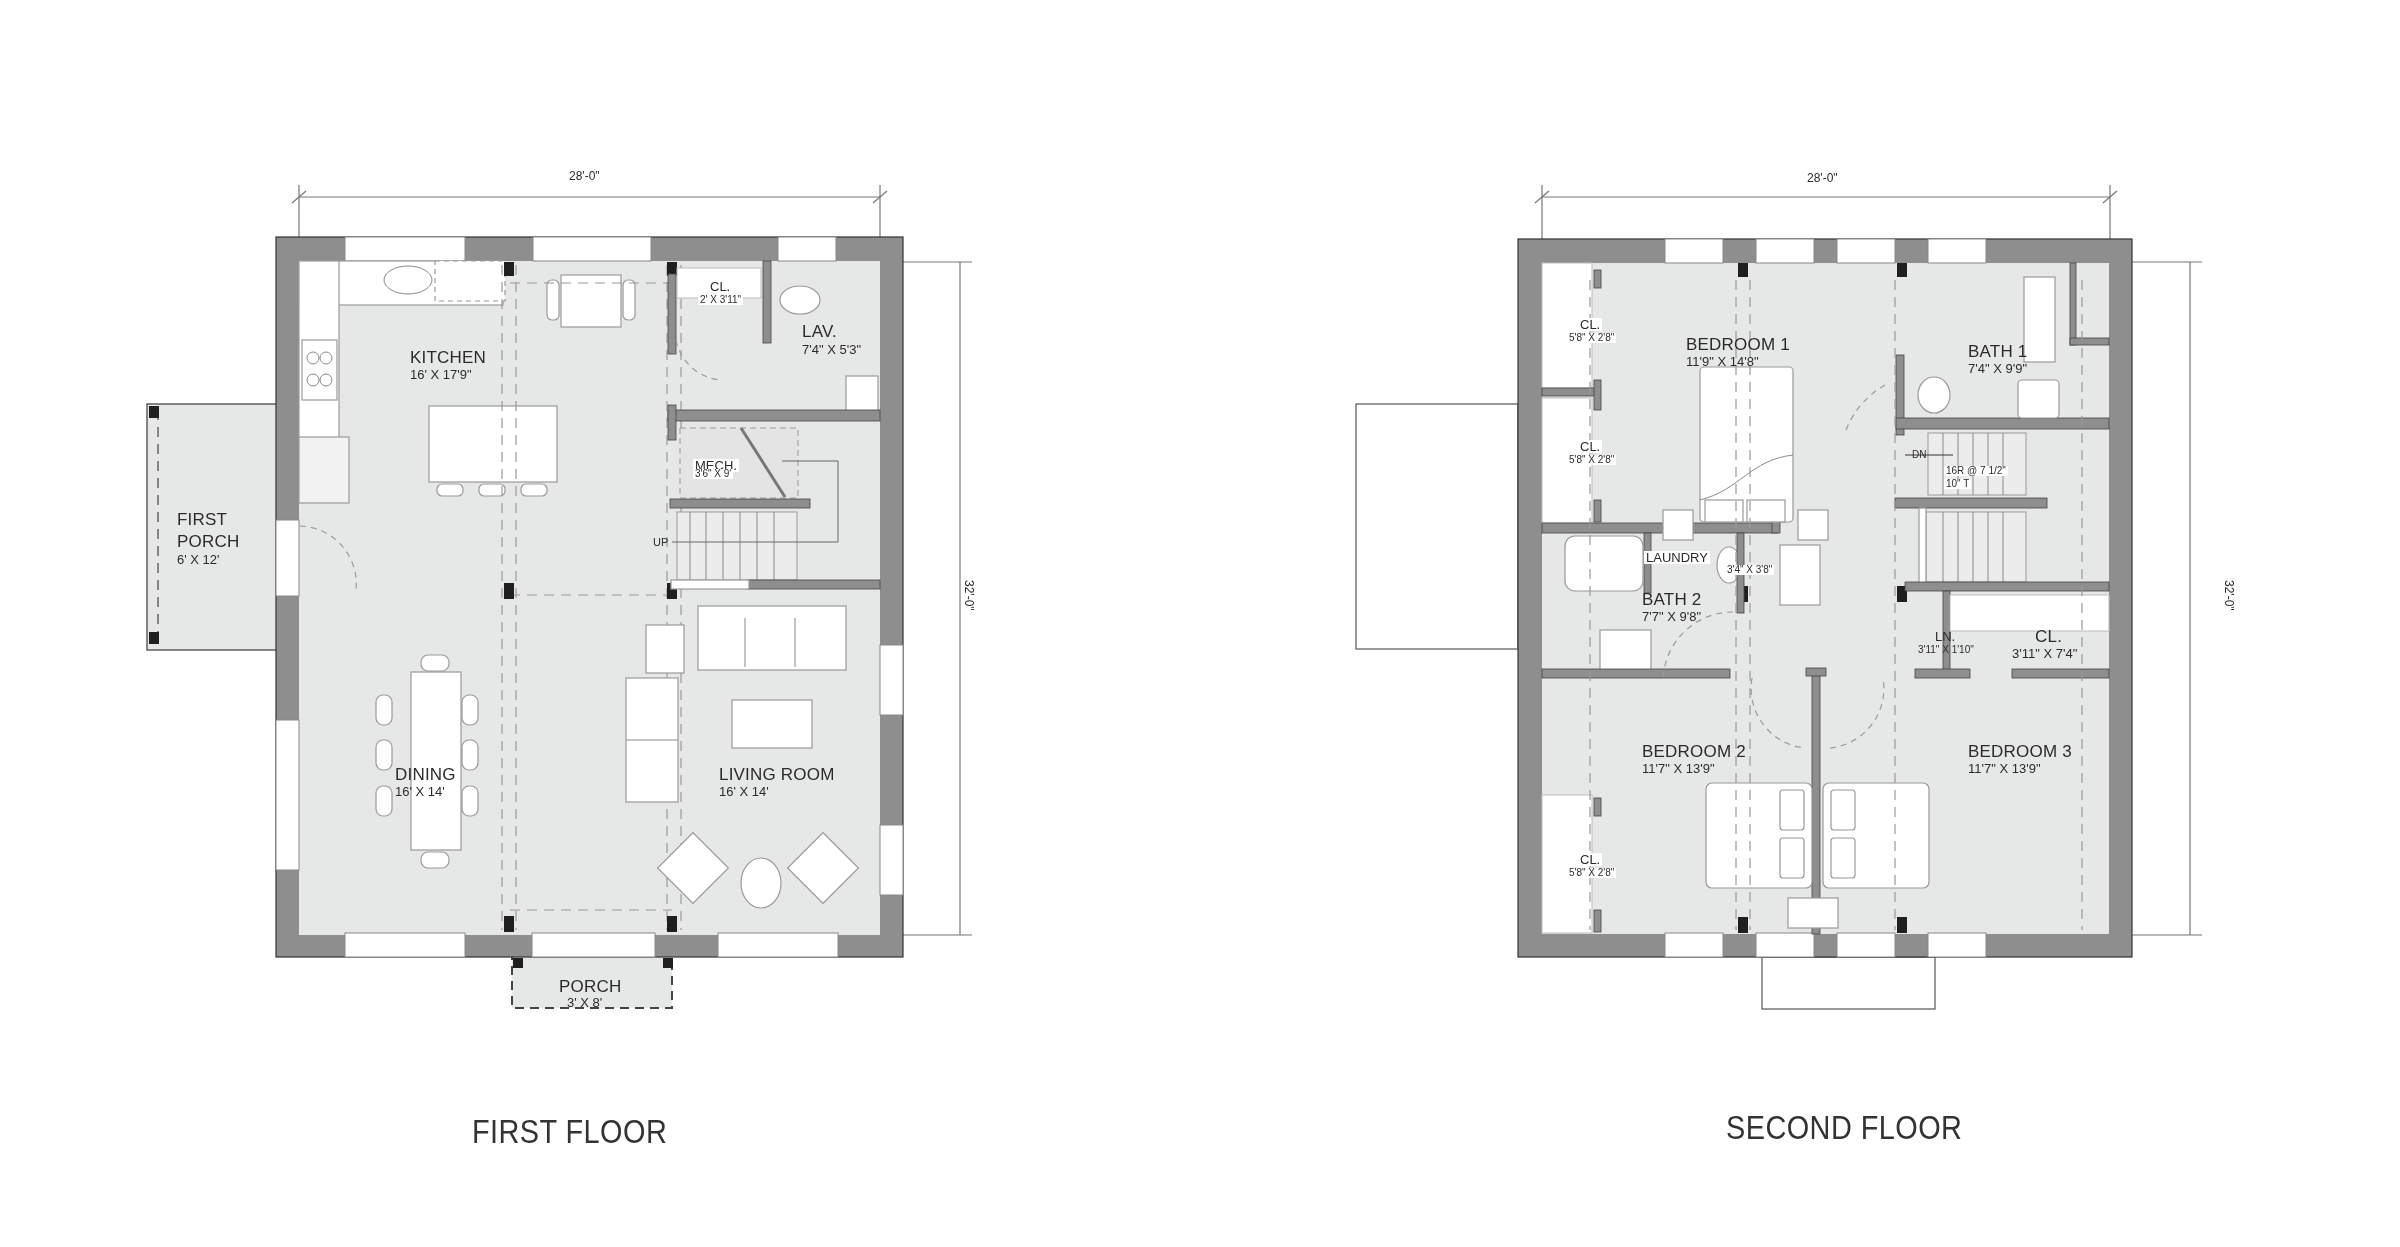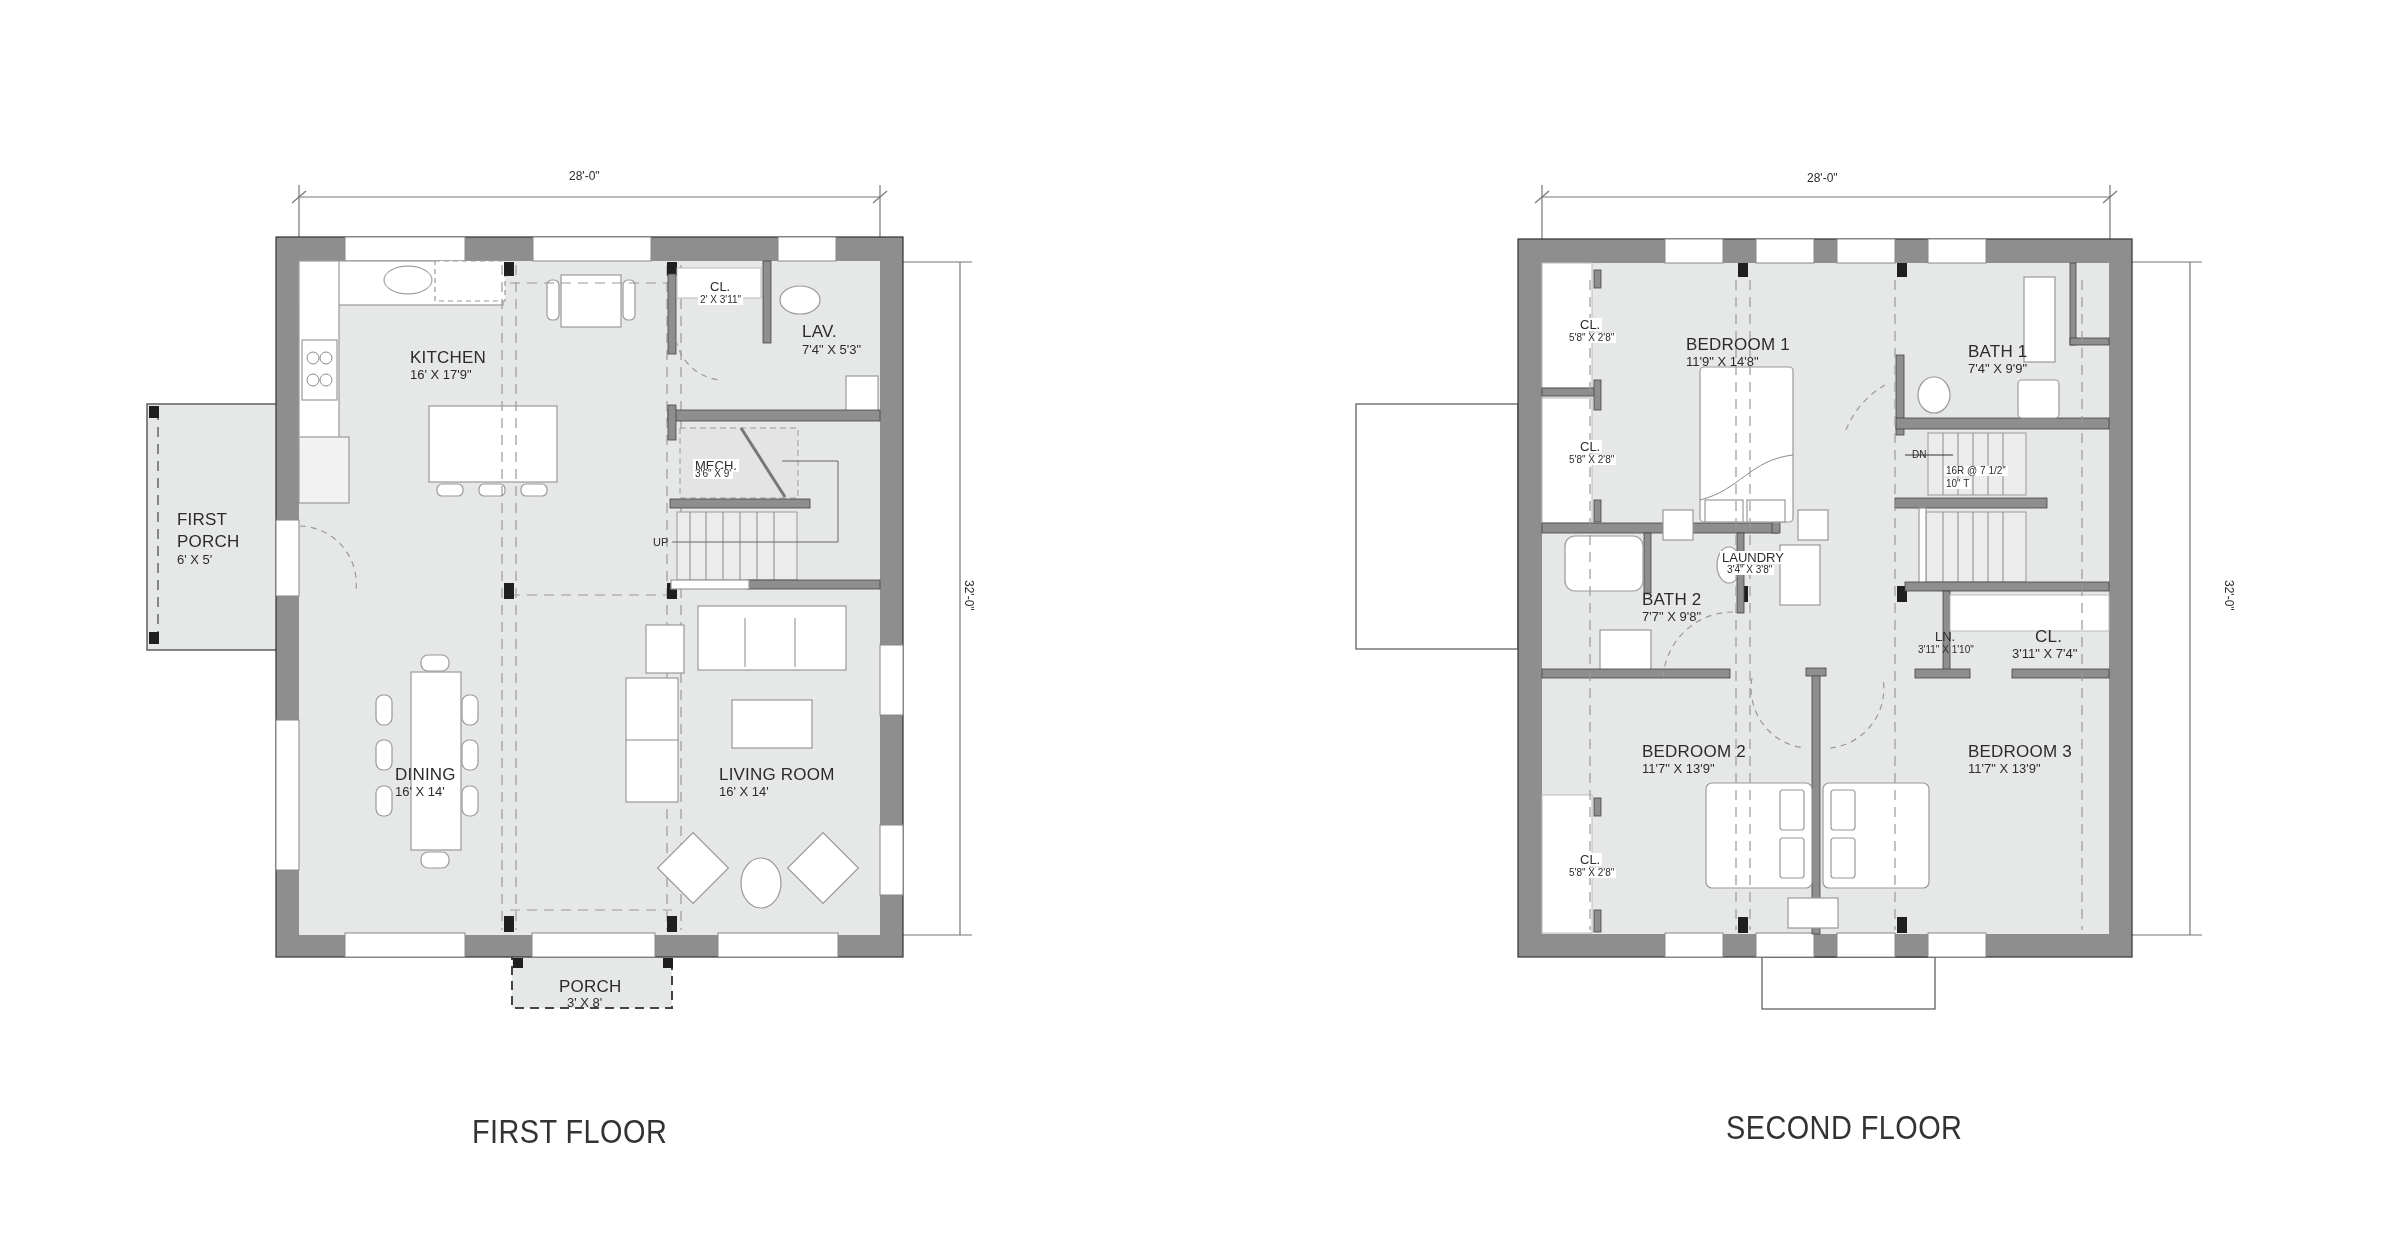--- a/index.html
+++ b/index.html
@@ -283,21 +283,21 @@
   <span class="lbl small-name tag" style="left:708px;top:280px;">CL.</span>
   <span class="lbl small-dim tag" style="left:698px;top:295px;">2' X 3'11"</span>
 
   <span class="lbl small-name tag" style="left:693px;top:459px;">MECH.</span>
   <span class="lbl small-dim tag" style="left:693px;top:469px;">3'6" X 9'</span>
 
   <span class="lbl small-dim" style="left:653px;top:537px;font-size:11px;">UP</span>
 
   <span class="lbl room-name" style="left:177px;top:511px;">FIRST</span>
   <span class="lbl room-name" style="left:177px;top:533px;">PORCH</span>
-  <span class="lbl room-dim" style="left:177px;top:553px;">6' X 5'</span>
+  <span class="lbl room-dim" style="left:177px;top:553px;">6' X 12'</span>
 
   <span class="lbl room-name" style="left:395px;top:766px;">DINING</span>
   <span class="lbl room-dim" style="left:395px;top:785px;">16' X 14'</span>
 
   <span class="lbl room-name" style="left:719px;top:766px;">LIVING ROOM</span>
   <span class="lbl room-dim" style="left:719px;top:785px;">16' X 14'</span>
 
   <span class="lbl room-name" style="left:559px;top:978px;">PORCH</span>
   <span class="lbl room-dim" style="left:567px;top:996px;">3' X 8'</span>
 
@@ -316,21 +316,21 @@
 
   <span class="lbl small-name tag" style="left:1578px;top:318px;">CL.</span>
   <span class="lbl small-dim tag" style="left:1567px;top:333px;">5'8" X 2'8"</span>
 
   <span class="lbl small-name tag" style="left:1578px;top:440px;">CL.</span>
   <span class="lbl small-dim tag" style="left:1567px;top:455px;">5'8" X 2'8"</span>
 
   <span class="lbl room-name" style="left:1642px;top:591px;">BATH 2</span>
   <span class="lbl room-dim" style="left:1642px;top:610px;">7'7" X 9'8"</span>
 
-  <span class="lbl small-name tag" style="left:1720px;top:551px;">LAUNDRY</span>
+  <span class="lbl small-name tag" style="left:1644px;top:551px;">LAUNDRY</span>
   <span class="lbl small-dim tag" style="left:1725px;top:565px;">3'4" X 3'8"</span>
 
   <span class="lbl small-name" style="left:1935px;top:630px;">LN.</span>
   <span class="lbl small-dim" style="left:1918px;top:645px;">3'11" X 1'10"</span>
 
   <span class="lbl room-name" style="left:2035px;top:628px;">CL.</span>
   <span class="lbl room-dim" style="left:2012px;top:647px;">3'11" X 7'4"</span>
 
   <span class="lbl room-name" style="left:1642px;top:743px;text-align:right;">BEDROOM 2</span>
   <span class="lbl room-dim" style="left:1642px;top:762px;">11'7" X 13'9"</span>

